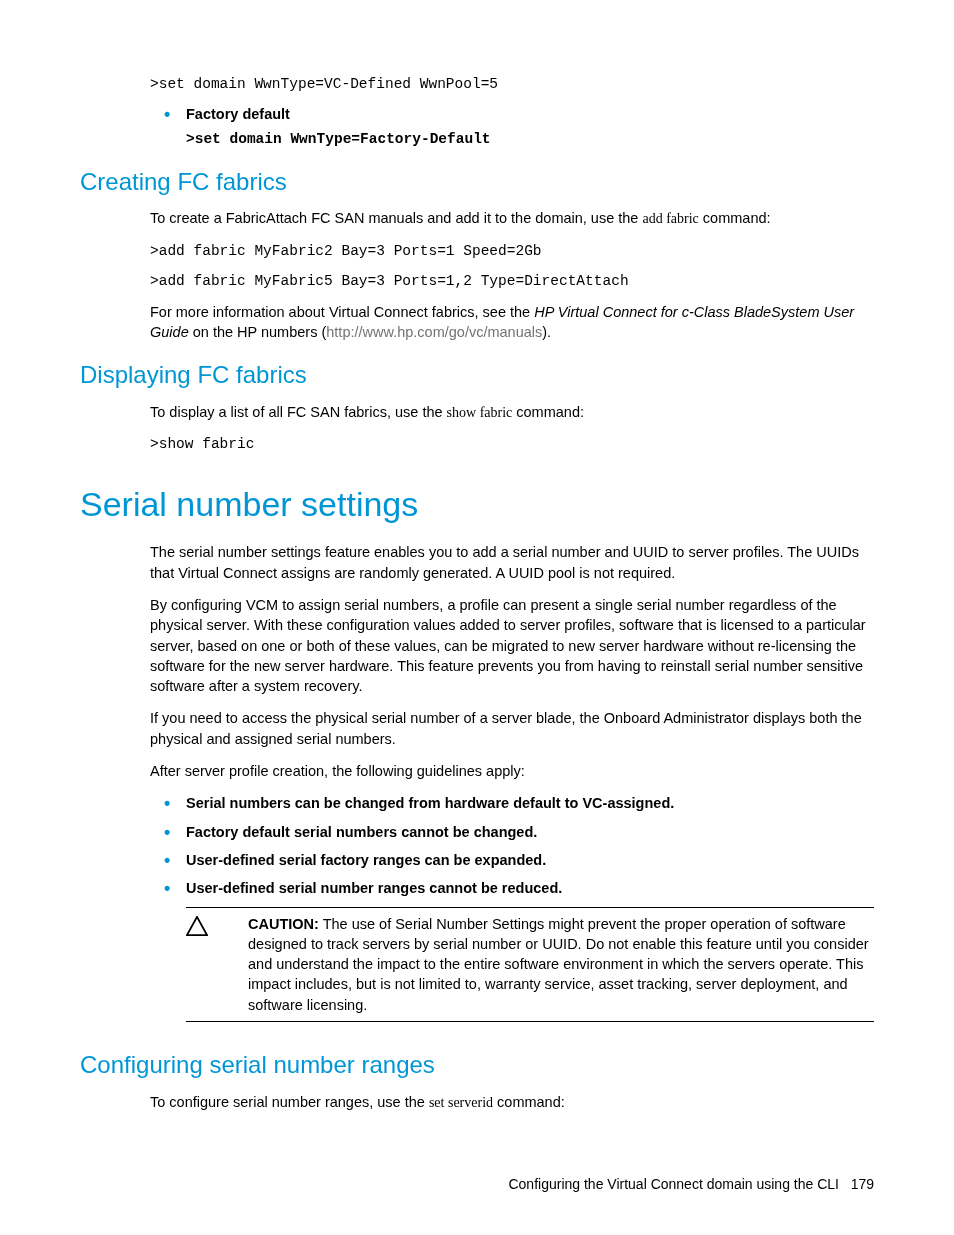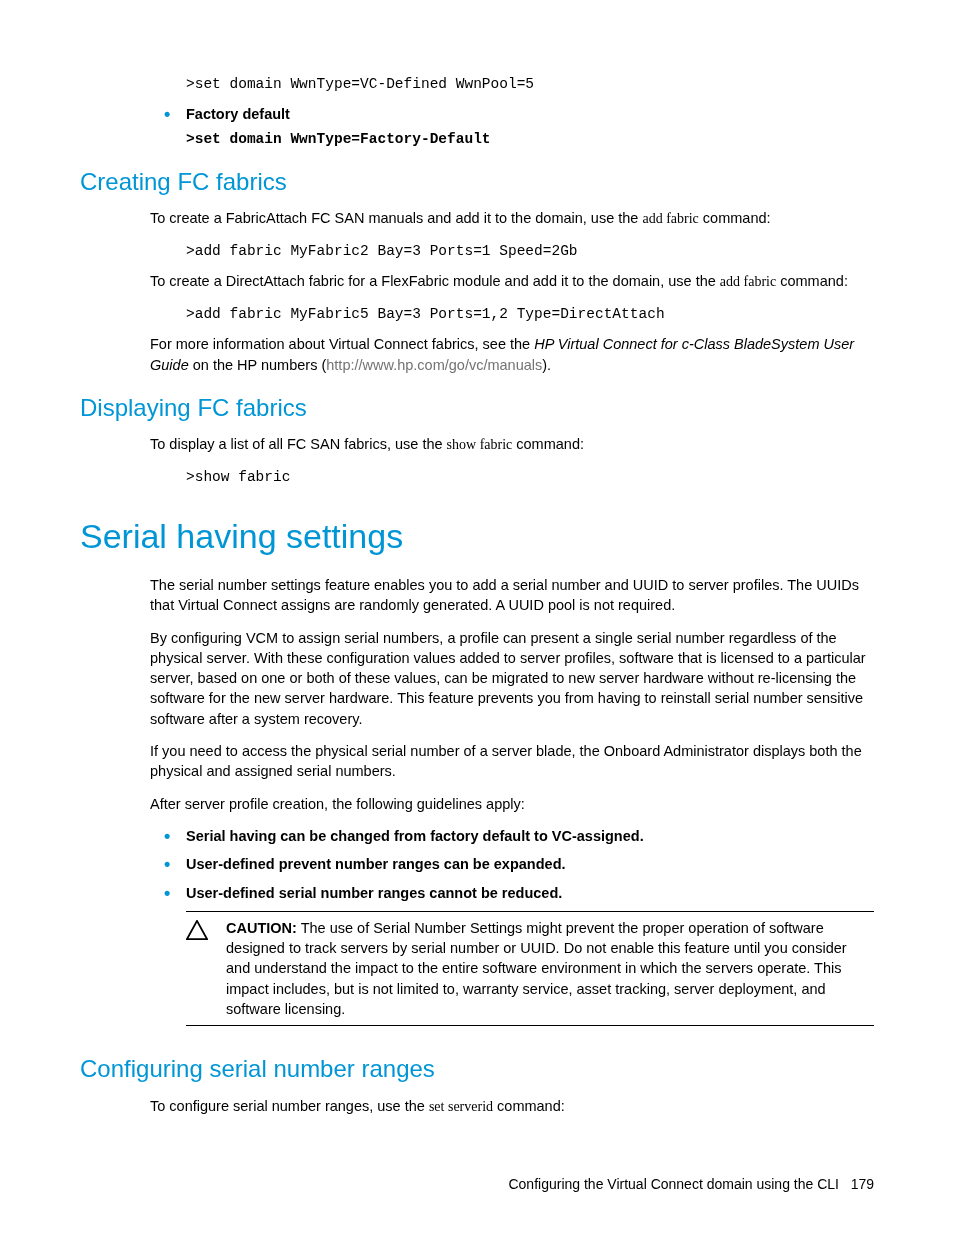--- a/index.html
+++ b/index.html
@@ -11,21 +11,20 @@
     color: #000;
     padding: 70px 80px 50px 80px;
     position: relative;
     font-size: 14.5px;
     line-height: 1.4;
   }
   .content { margin-left: 70px; }
   .code-line {
     font-family: "Courier New", monospace;
     font-size: 14.5px;
-    margin-left: 36px;
     margin-top: 4px;
     margin-bottom: 10px;
   }
   .code-inline {
     font-family: Liberation Serif, serif;
     font-size: 14px;
   }
   ul { list-style: none; margin-left: 0; font-weight: bold; }
   ul li {
     position: relative;
@@ -58,20 +57,21 @@
   .content p.para { margin-top: 6px; }
   .italic { font-style: italic; }
   a.link { color: #737373; text-decoration: none; }
   .caution-block {
     display: flex;
     border-top: 1px solid #000;
     border-bottom: 1px solid #000;
     padding: 6px 0;
     margin-top: 8px;
     margin-left: 36px;
+    gap: 22px;
   }
   .caution-icon {
     flex: 0 0 40px;
     padding-top: 2px;
   }
   .caution-icon svg { width: 22px; height: 20px; }
   .caution-text { flex: 1; font-size: 14.5px; line-height: 1.4; }
   .footer {
     position: absolute;
     bottom: 40px;
@@ -91,46 +91,44 @@
     </li>
   </ul>
 </div>
 
 <h2 class="section">Creating FC fabrics</h2>
 <div class="content">
   <p class="para">
     <span>To create a FabricAttach FC SAN manuals and add it to the domain, use the </span><span class="code-inline">add fabric</span><span> command:</span>
   </p>
   <div class="code-line">&gt;add fabric MyFabric2 Bay=3 Ports=1 Speed=2Gb</div>
-  <p class="para">
-    <span>To create a DirectAttach fabric for a FlexFabric module and add it to the domain, use the </span><span class="code-inline">add fabric</span><span> command:</span>
-  </p>
   <div class="code-line">&gt;add fabric MyFabric5 Bay=3 Ports=1,2 Type=DirectAttach</div>
   <p class="para">
     <span>For more information about Virtual Connect fabrics, see the </span><span class="italic">HP Virtual Connect for c-Class BladeSystem User Guide</span><span> on the HP numbers (</span><a class="link">http://www.hp.com/go/vc/manuals</a><span>).</span>
   </p>
 </div>
 
 <h2 class="section">Displaying FC fabrics</h2>
 <div class="content">
   <p class="para">
     <span>To display a list of all FC SAN fabrics, use the </span><span class="code-inline">show fabric</span><span> command:</span>
   </p>
   <div class="code-line">&gt;show fabric</div>
 </div>
 
-<h1 class="main">Serial having settings</h1>
+<h1 class="main">Serial number settings</h1>
 <div class="content">
   <p class="para">The serial number settings feature enables you to add a serial number and UUID to server profiles. The UUIDs that Virtual Connect assigns are randomly generated. A UUID pool is not required.</p>
   <p class="para">By configuring VCM to assign serial numbers, a profile can present a single serial number regardless of the physical server. With these configuration values added to server profiles, software that is licensed to a particular server, based on one or both of these values, can be migrated to new server hardware without re-licensing the software for the new server hardware. This feature prevents you from having to reinstall serial number sensitive software after a system recovery.</p>
   <p class="para">If you need to access the physical serial number of a server blade, the Onboard Administrator displays both the physical and assigned serial numbers.</p>
   <p class="para">After server profile creation, the following guidelines apply:</p>
   <ul>
-    <li><span>Serial having can be changed from factory default to VC-assigned.</span></li>
-    <li><span>User-defined prevent number ranges can be expanded.</span></li>
+    <li><span>Serial numbers can be changed from hardware default to VC-assigned.</span></li>
+    <li><span>Factory default serial numbers cannot be changed.</span></li>
+    <li><span>User-defined serial factory ranges can be expanded.</span></li>
     <li><span>User-defined serial number ranges cannot be reduced.</span></li>
   </ul>
   <div class="caution-block">
     <div class="caution-icon">
       <svg viewBox="0 0 24 22">
           <polygon points="12,1 23,21 1,21" fill="none" stroke="#000" stroke-width="2"></polygon>
         </svg>
     </div>
     <div class="caution-text">
       <strong>CAUTION:</strong><span>  The use of Serial Number Settings might prevent the proper operation of software designed to track servers by serial number or UUID. Do not enable this feature until you consider and understand the impact to the entire software environment in which the servers operate. This impact includes, but is not limited to, warranty service, asset tracking, server deployment, and software licensing.</span>

